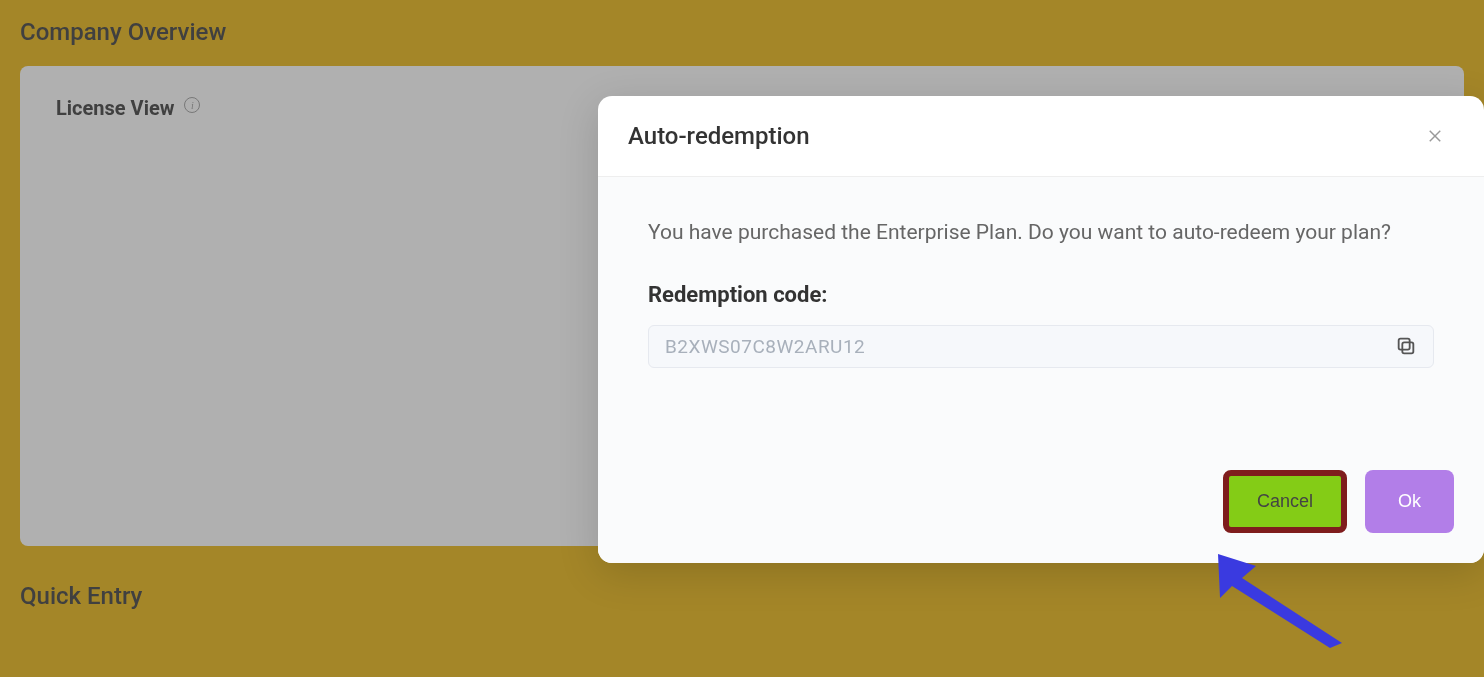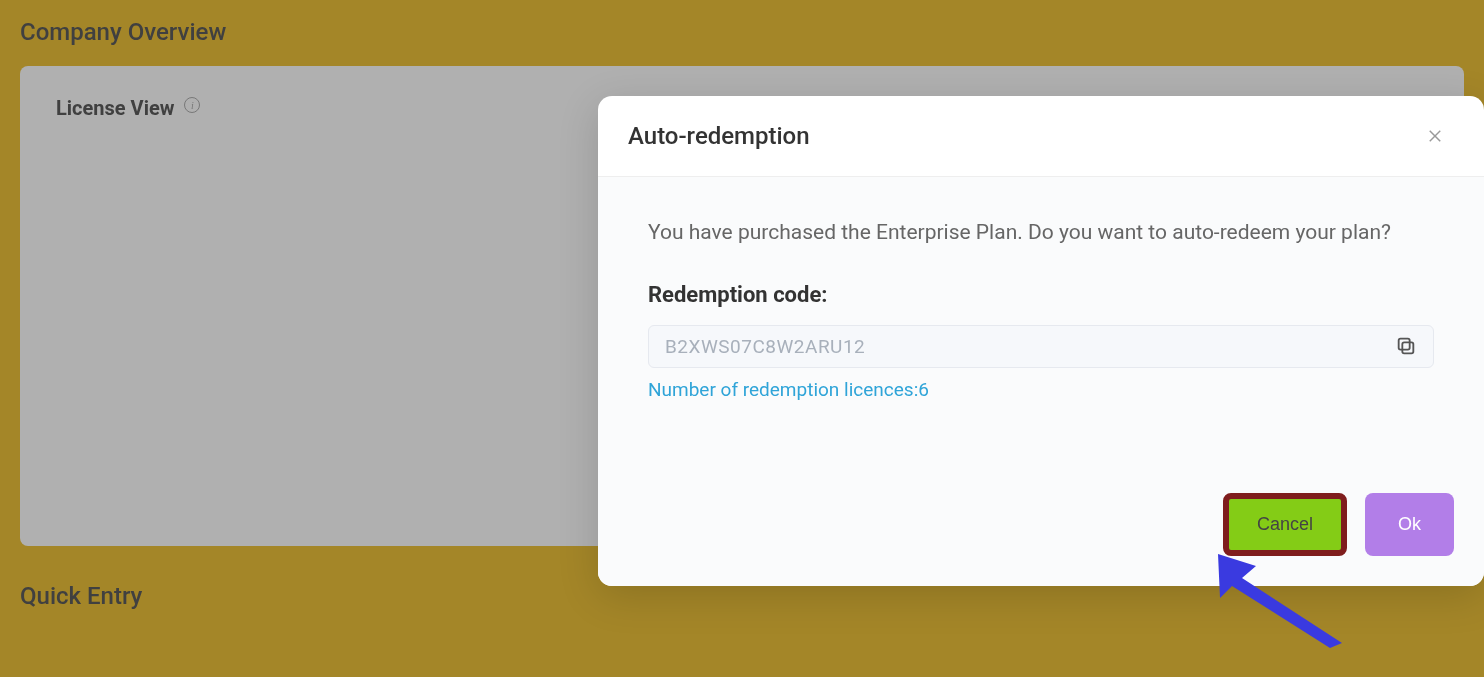--- a/index.html
+++ b/index.html
@@ -189,21 +189,20 @@
     <div class="modal-body">
       <p class="modal-prompt">You have purchased the Enterprise Plan. Do you want to auto-redeem your plan?</p>
       <div class="redemption-label">Redemption code:</div>
       <div class="code-box">
         <span class="code-value">B2XWS07C8W2ARU12</span>
         <svg class="copy-icon" viewBox="0 0 24 24" fill="none" stroke="currentColor" stroke-width="2">
           <rect x="8" y="8" width="12" height="12" rx="2"></rect>
           <rect x="4" y="4" width="12" height="12" rx="2"></rect>
         </svg>
       </div>
-      <div class="licences-link">Number of redemption licences:6</div>
     </div>
     <div class="modal-footer">
       <button class="btn btn-cancel">Cancel</button>
       <button class="btn btn-ok">Ok</button>
     </div>
   </div>
 </div>
 
 <svg class="arrow-pointer" viewBox="0 0 140 100">
   <defs>

